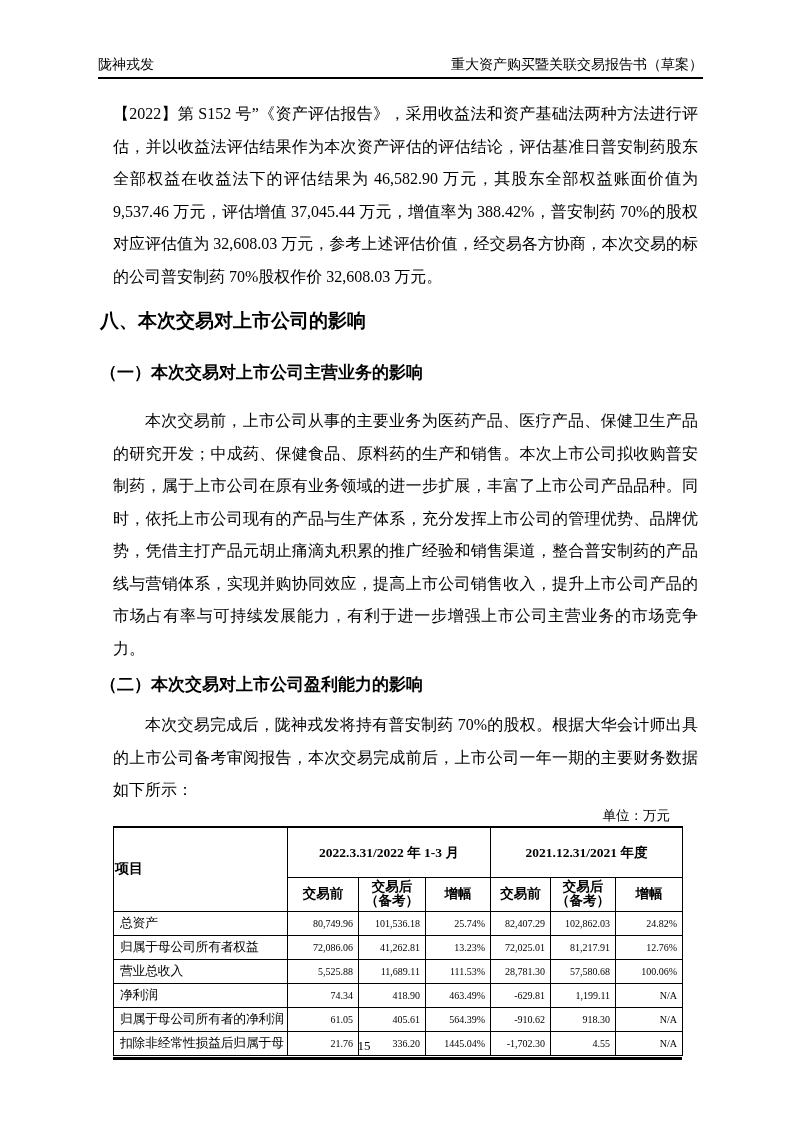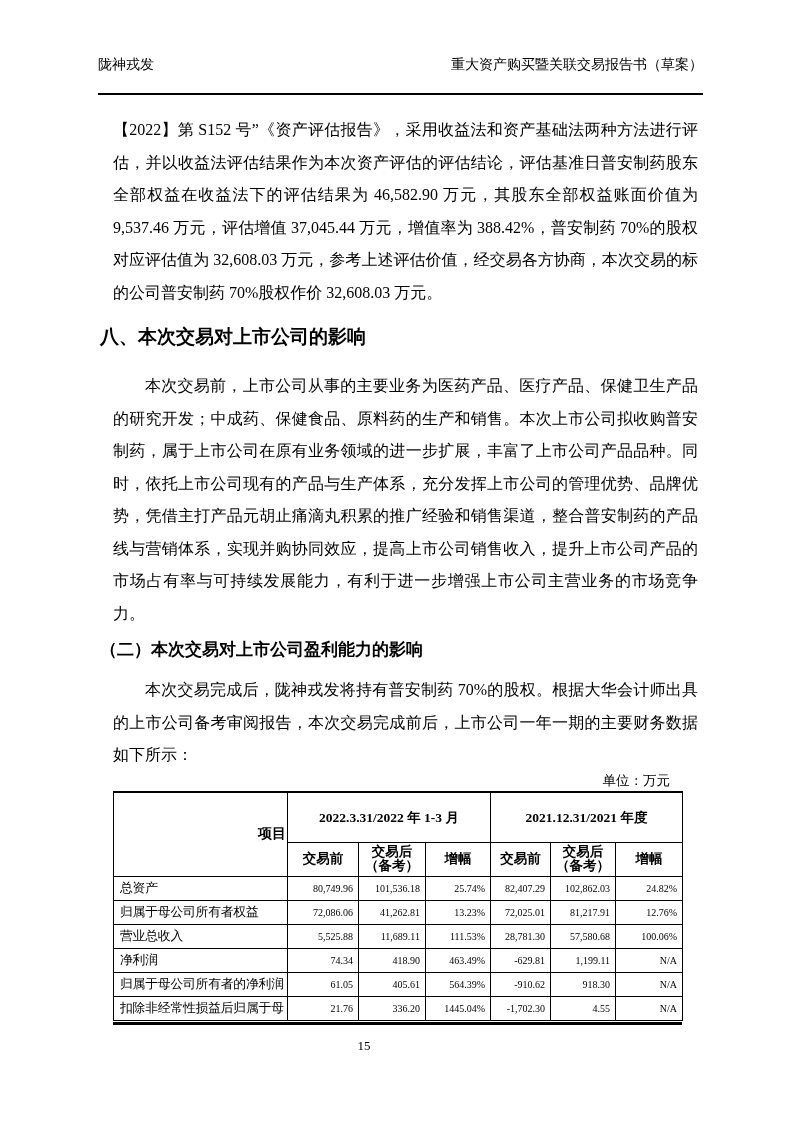--- a/index.html
+++ b/index.html
@@ -16,21 +16,21 @@
     padding: 55px 90px 0 98px;
   }
   
   .doc-header {
     display: flex;
     justify-content: space-between;
     align-items: flex-end;
     font-size: 14px;
     line-height: 20px;
     border-bottom: 2.5px solid #000;
-    padding-bottom: 18px;
+    padding-bottom: 2px;
   }
   
   .body-text {
     margin: 0 5px 0 15px;
     font-size: 16px;
     line-height: 32.5px;
     text-align: justify;
     text-justify: inter-character;
   }
   .p-cont   { margin-top: 19px; }
@@ -65,21 +65,21 @@
     width: 569px;
     border-collapse: collapse;
     table-layout: fixed;
     border-top: 2.5px solid #000;
   }
   table.fin th, table.fin td { border: 1px solid #000; box-sizing: border-box; }
   th.th-item {
     font-family: "Liberation Sans", "DejaVu Sans", sans-serif;
     font-size: 14px;
     font-weight: bold;
-    text-align: right;
+    text-align: left;
   }
   th.th-group {
     font-family: "Liberation Serif", "DejaVu Serif", serif;
     font-size: 13.5px;
     font-weight: bold;
     text-align: center;
     padding: 16px 2px;
     line-height: 17px;
   }
   th.th-sub {
@@ -128,20 +128,21 @@
 
   <div class="doc-header">
     <span>陇神戎发</span>
     <span>重大资产购买暨关联交易报告书（草案）</span>
   </div>
 
   <p class="body-text p-cont">【2022】第 S152 号”《资产评估报告》，采用收益法和资产基础法两种方法进行评估，并以收益法评估结果作为本次资产评估的评估结论，评估基准日普安制药股东全部权益在收益法下的评估结果为 46,582.90 万元，其股东全部权益账面价值为 9,537.46 万元，评估增值 37,045.44 万元，增值率为 388.42%，普安制药 70%的股权对应评估值为 32,608.03 万元，参考上述评估价值，经交易各方协商，本次交易的标的公司普安制药 70%股权作价 32,608.03 万元。</p>
 
   <h1 class="sec">八、本次交易对上市公司的影响</h1>
 
+  <h2 class="sub">（一）本次交易对上市公司主营业务的影响</h2>
 
   <p class="body-text p-indent p-business">本次交易前，上市公司从事的主要业务为医药产品、医疗产品、保健卫生产品的研究开发；中成药、保健食品、原料药的生产和销售。本次上市公司拟收购普安制药，属于上市公司在原有业务领域的进一步扩展，丰富了上市公司产品品种。同时，依托上市公司现有的产品与生产体系，充分发挥上市公司的管理优势、品牌优势，凭借主打产品元胡止痛滴丸积累的推广经验和销售渠道，整合普安制药的产品线与营销体系，实现并购协同效应，提高上市公司销售收入，提升上市公司产品的市场占有率与可持续发展能力，有利于进一步增强上市公司主营业务的市场竞争力。</p>
 
   <h2 class="sub sub2">（二）本次交易对上市公司盈利能力的影响</h2>
 
   <p class="body-text p-indent p-profit">本次交易完成后，陇神戎发将持有普安制药 70%的股权。根据大华会计师出具的上市公司备考审阅报告，本次交易完成前后，上市公司一年一期的主要财务数据如下所示：</p>
 
   <div class="unit-label">单位：万元</div>
 
   <table class="fin">

